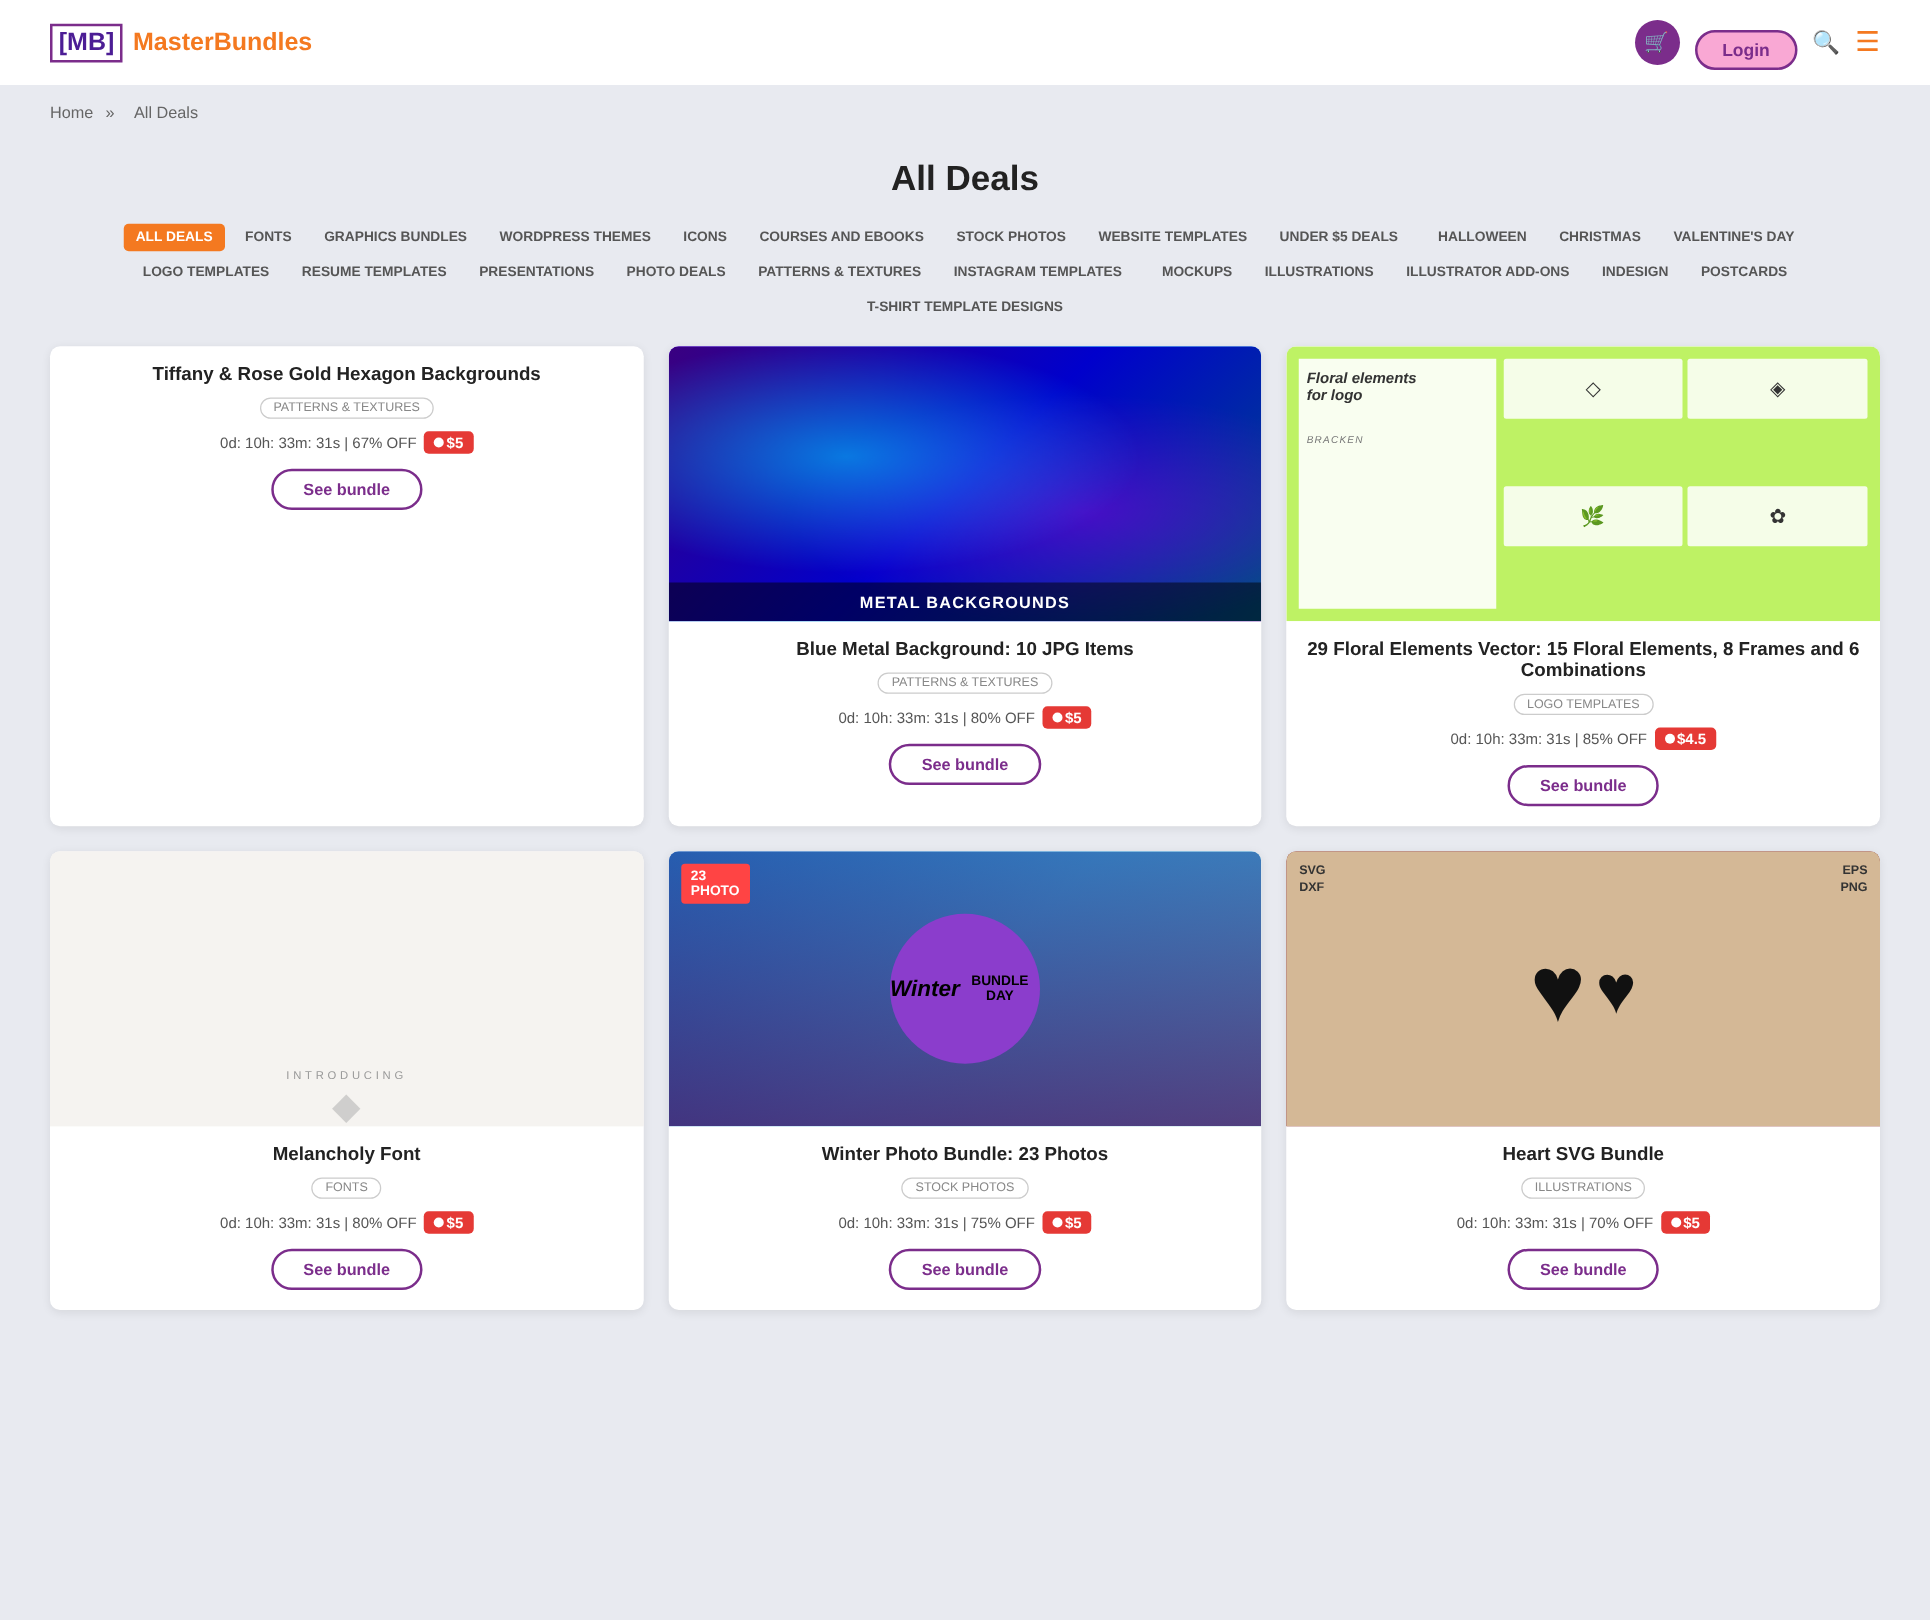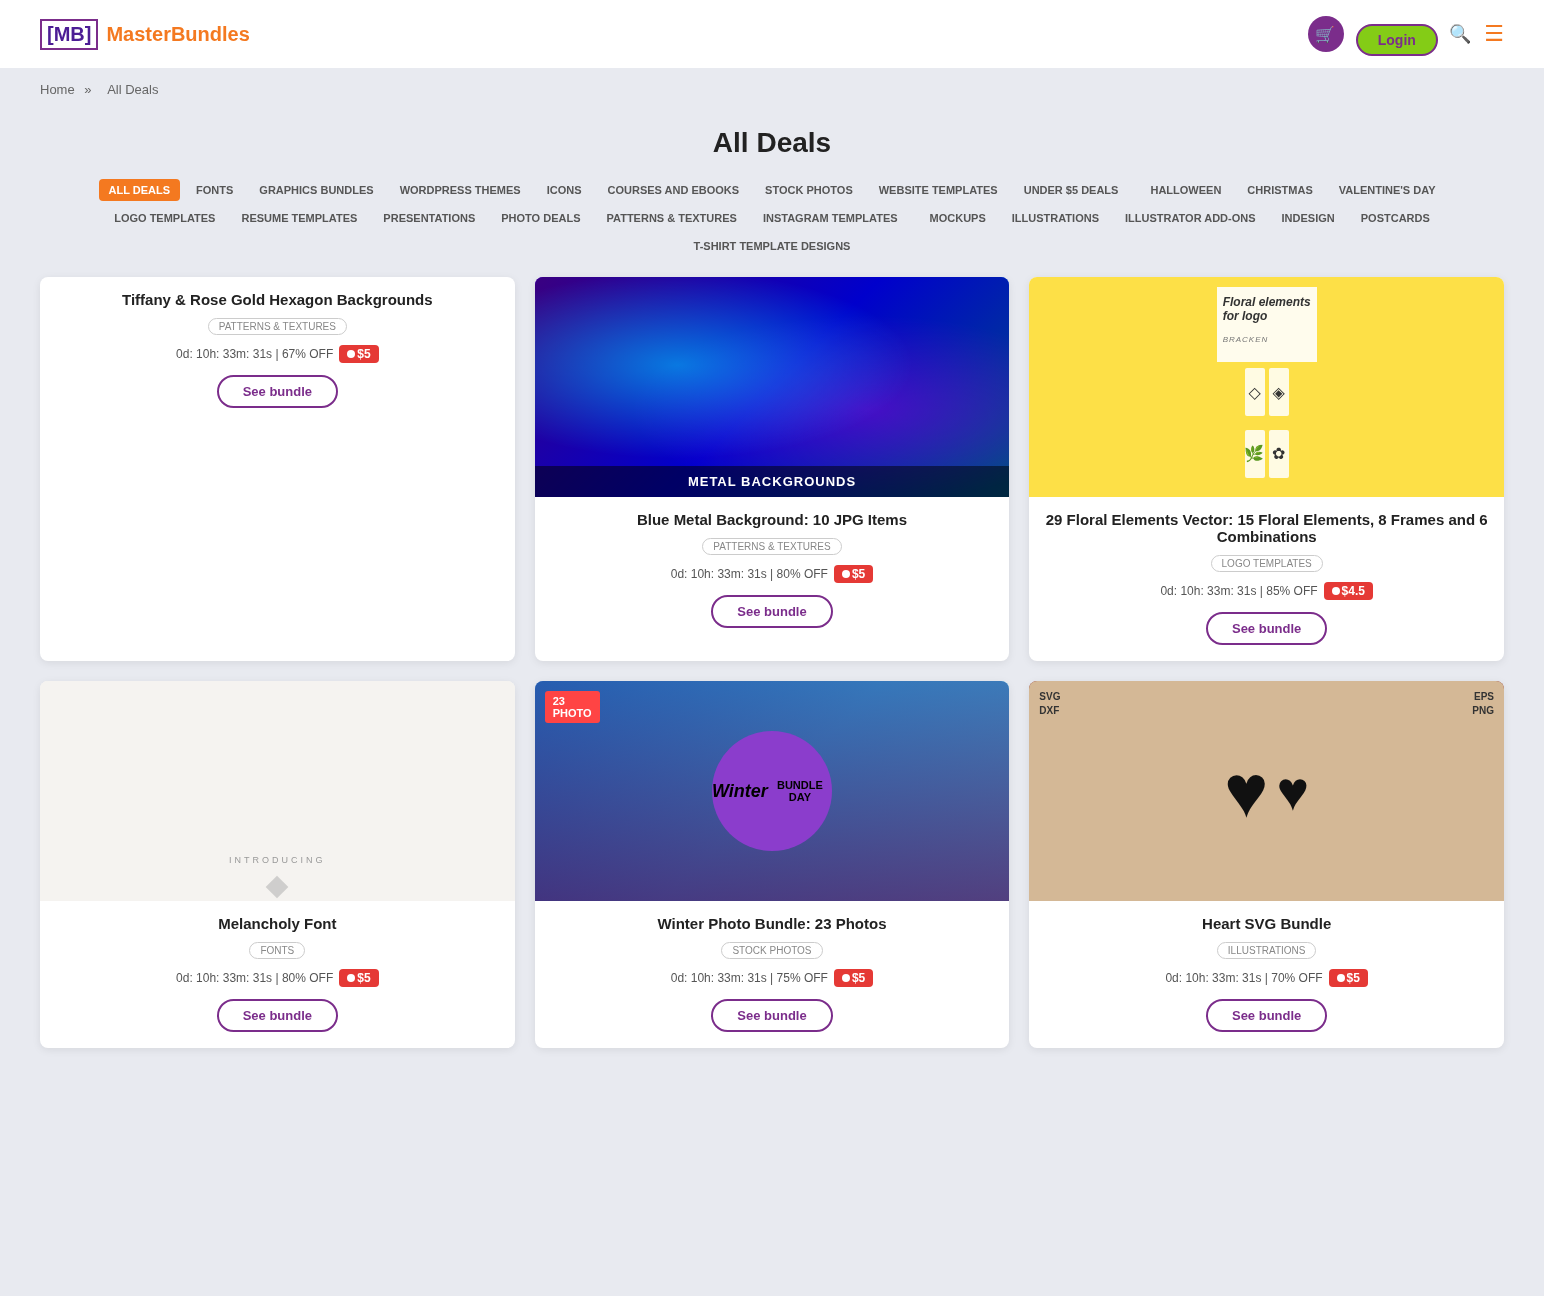--- a/index.html
+++ b/index.html
@@ -44,21 +44,21 @@
       border-radius: 50%;
       width: 36px;
       height: 36px;
       cursor: pointer;
       display: flex;
       align-items: center;
       justify-content: center;
       font-size: 16px;
     }
     .login-btn {
-      background: #84cc16;
+      background: #f9a8d4;
       color: #7b2d8b;
       border: 2px solid #7b2d8b;
       border-radius: 20px;
       padding: 6px 20px;
       cursor: pointer;
       font-size: 14px;
       font-weight: bold;
       margin-top: 12px;
     }
     .search-btn {
@@ -330,26 +330,24 @@
       gap: 8px;
     }
     .heart-shape {
       font-size: 60px;
       color: #111;
     }
 
     .floral-content {
       position: absolute;
       inset: 0;
-      background: #fde047;
-      display: flex;
-      align-items: center;
+      background: #bef264;
+      display: flex;
       padding: 10px;
       gap: 6px;
-      flex-direction: column;
     }
     .floral-text-box {
       background: rgba(255,255,255,0.9);
       padding: 8px 6px;
       flex: 1;
       font-size: 10px;
       font-style: italic;
     }
     .floral-sketches {
       display: grid;
@@ -457,21 +455,21 @@
         </div>
         <button class="see-bundle-btn">See bundle</button>
       </div>
     </div>
 
     <div class="product-card">
       <div class="product-image-placeholder">
         <div class="floral-content">
           <div class="floral-text-box">
             <div style="font-size:12px;font-style:italic;color:#333;font-weight:bold;">Floral elements<br>for logo</div>
-            <div style="font-size:8px;margin-top:12px;color:#777;letter-spacing:1px;">BRACKEN</div>
+            <div style="font-size:8px;margin-top:24px;color:#777;letter-spacing:1px;">BRACKEN</div>
           </div>
           <div class="floral-sketches">
             <div class="sketch-box">◇</div>
             <div class="sketch-box">◈</div>
             <div class="sketch-box">🌿</div>
             <div class="sketch-box">✿</div>
           </div>
         </div>
       </div>
       <div class="card-body">

